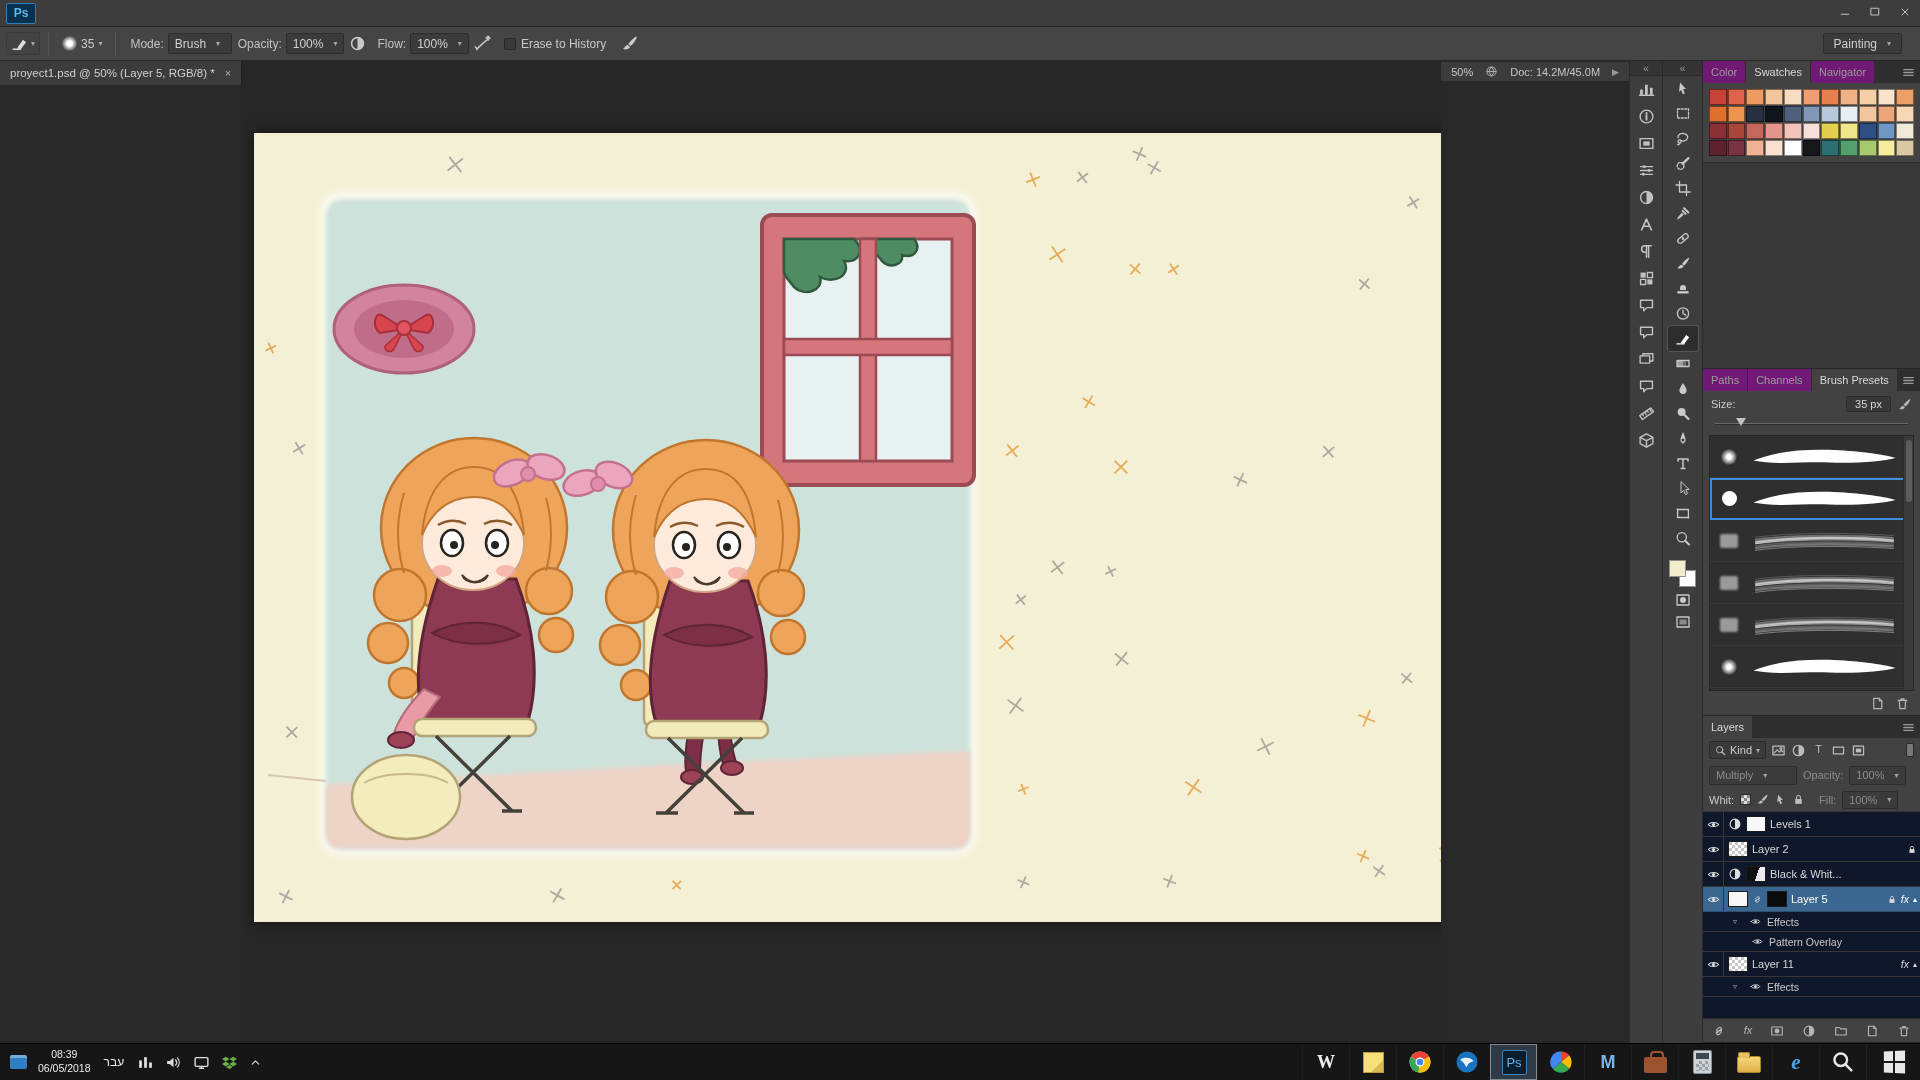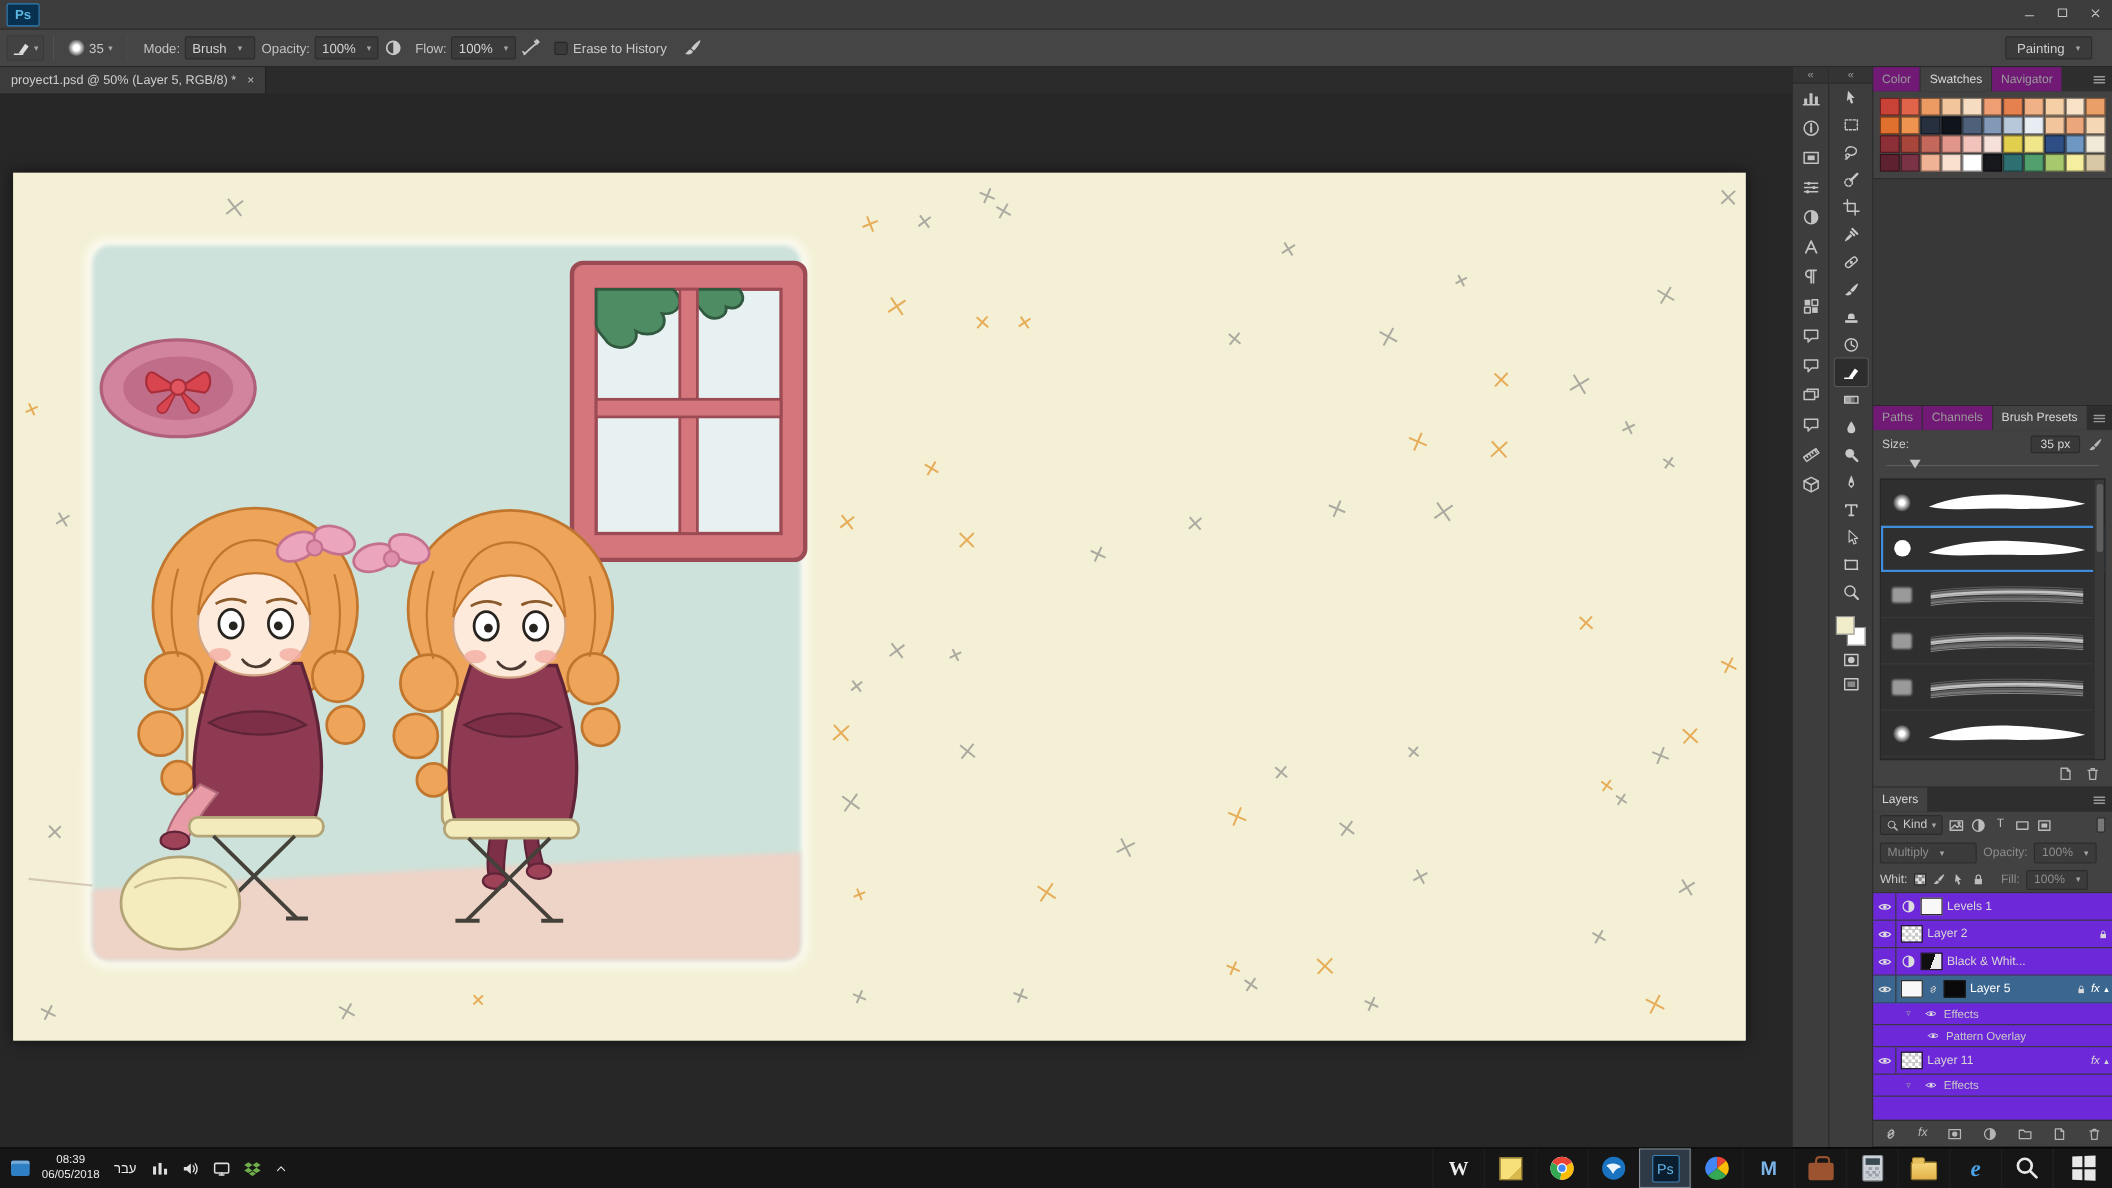--- a/index.html
+++ b/index.html
@@ -24,21 +24,21 @@
   .brush-pick{display:flex;align-items:center;gap:4px;padding:1px 5px;border-radius:2px}
   .brush-dot{width:15px;height:15px;border-radius:50%;background:radial-gradient(circle,#fff 25%,rgba(255,255,255,0) 75%)}
   .opt-label{margin:0 4px 0 6px;color:#c2c2c2}
   .dd{background:#3b3b3b;border:1px solid #2c2c2c;border-radius:2px;height:21px;display:flex;align-items:center;padding:0 6px;gap:10px;color:#d2d2d2}
   .opt-icon{width:19px;height:19px;color:#c9c9c9;margin:0 4px}
   .checkbox{width:12px;height:12px;border:1px solid #262626;background:#3a3a3a;border-radius:2px;margin:0 5px 0 8px}
   .ws-btn{margin-left:auto;margin-right:12px;background:#3b3b3b;border:1px solid #2c2c2c;border-radius:2px;height:21px;display:flex;align-items:center;padding:0 10px;gap:10px;color:#cfcfcf}
 
   
   .content{flex:1;display:flex;min-height:0}
-  .canvas-col{flex:1;display:flex;flex-direction:column;min-width:0}
+  .canvas-col{flex:1;display:flex;flex-direction:row;min-width:0}
   .tabbar{height:24px;background:#2b2b2b;display:flex;flex:0 0 auto}
   .doctab{height:24px;background:#3c3c3c;color:#cfcfcf;font-size:11.5px;display:flex;align-items:center;padding:0 10px;gap:10px;border-right:1px solid #202020}
   .tabclose{color:#b5b5b5;font-size:11px}
   .surround{flex:1;position:relative;background:#272727;overflow:hidden}
   .document{position:absolute;left:12px;top:72px;width:1575px;height:789px;box-shadow:0 0 12px rgba(0,0,0,.6);background:#f4f0d5}
   .document svg{display:block;width:100%;height:100%}
   .statusbar{height:20px;background:#3c3c3c;border-top:1px solid #2a2a2a;display:flex;align-items:center;font-size:11px;color:#c6c6c6;padding:0 10px;gap:12px;flex:0 0 auto}
   .status-icon{width:13px;height:13px;color:#aaa}
   .flyout{color:#999;font-size:9px}
 
@@ -94,21 +94,21 @@
   .ficon{width:15px;height:15px;color:#bdbdbd}
   .ficon svg{width:100%;height:100%}
   .filter-toggle{margin-left:auto;width:8px;height:14px;background:#787878;border-radius:2px;border:1px solid #2b2b2b}
   .blend-row{height:26px;display:flex;align-items:center;gap:6px;padding:0 6px;flex:0 0 auto}
   .dim{color:#8d8d8d}
   .lock-row{height:24px;display:flex;align-items:center;gap:6px;padding:0 6px;flex:0 0 auto;border-bottom:1px solid #333}
   .lockicons{display:flex;gap:5px;align-items:center}
   .licon{width:13px;height:13px;color:#bdbdbd}
   .licon svg{width:100%;height:100%}
   .checkmini{width:11px;height:11px;background:repeating-conic-gradient(#ddd 0% 25%,#888 0% 50%) 0 0/6px 6px;border:1px solid #2a2a2a}
-  .layer-rows{flex:1;overflow:hidden;background:#6d28d9}
+  .layer-rows{flex:1;overflow:hidden;background:#0f172a}
   .lrow{height:25px;display:flex;align-items:center;gap:4px;padding-right:3px;border-bottom:1px solid #373737;font-size:11px;color:#d8d8d8}
   .lrow.selected{background:#3b6690;color:#fff;border-bottom-color:#2d4f70}
   .eyebox{width:21px;height:100%;border-right:1px solid #373737;display:flex;align-items:center;justify-content:center;flex:0 0 auto}
   .eyebox svg{width:13px;height:13px;color:#e0e0e0}
   .adjicon{width:14px;height:14px;color:#ddd;flex:0 0 auto}
   .adjicon svg{width:100%;height:100%}
   .thumb{width:20px;height:16px;border:1px solid #1b1b1b;flex:0 0 auto}
   .thumb.white{background:#f8f8f8}.thumb.black{background:#0a0a0a}
   .thumb.checker{background:repeating-conic-gradient(#fff 0% 25%,#c8c8c8 0% 50%) 0 0/6px 6px}
   .thumb.bw{background:linear-gradient(110deg,#101010 55%,#ececec 55%)}
@@ -532,20 +532,29 @@
               <path d="M182 603 L258 678 M256 603 L180 678" stroke="#44403a" stroke-width="3.5" fill="none"></path>
               <path d="M170 678 L192 678 M248 678 L268 678" stroke="#44403a" stroke-width="3.5" fill="none"></path>
             </g>
             <g>
               <ellipse cx="152" cy="664" rx="54" ry="42" fill="#f4ecbd" stroke="#b3a478" stroke-width="2.5"></ellipse>
               <path d="M110 650 C130 638 175 638 194 650" fill="none" stroke="#c8b98c" stroke-width="2"></path>
             </g>
           </svg>
         </div>
       </div>
+      <div class="statusbar">
+        <span>50%</span>
+        <span class="status-icon"><svg viewBox="0 0 16 16" width="100%" height="100%" fill="none" stroke="currentColor" stroke-width="1.3" stroke-linecap="round" stroke-linejoin="round">
+              <circle cx="8" cy="8" r="5.6"></circle>
+              <path d="M2.4 8 h11.2 M8 2.4 a7.5 7.5 0 0 1 0 11.2 M8 2.4 a7.5 7.5 0 0 0 0 11.2"></path>
+            </svg></span>
+        <span>Doc: 14.2M/45.0M</span>
+        <span class="flyout">▶</span>
+      </div>
     </div>
 
     <div class="dockstrip">
       <div class="strip-head">«</div>
       <div id="dock-icons" style="display:flex;flex-direction:column;align-items:center">
           <div class="dock-icon"><svg viewBox="0 0 16 16" width="100%" height="100%" fill="none" stroke="currentColor" stroke-width="1.3" stroke-linecap="round" stroke-linejoin="round">
               <path d="M2 13 V8 h2.6 v5 M6.6 13 V3.6 h2.6 v9.4 M11.2 13 V6.4 h2.6 v6.6" fill="currentColor" stroke="none"></path>
               <path d="M1.4 13.4 h13.4"></path>
             </svg></div>
           <div class="dock-icon"><svg viewBox="0 0 16 16" width="100%" height="100%" fill="none" stroke="currentColor" stroke-width="1.3" stroke-linecap="round" stroke-linejoin="round">

